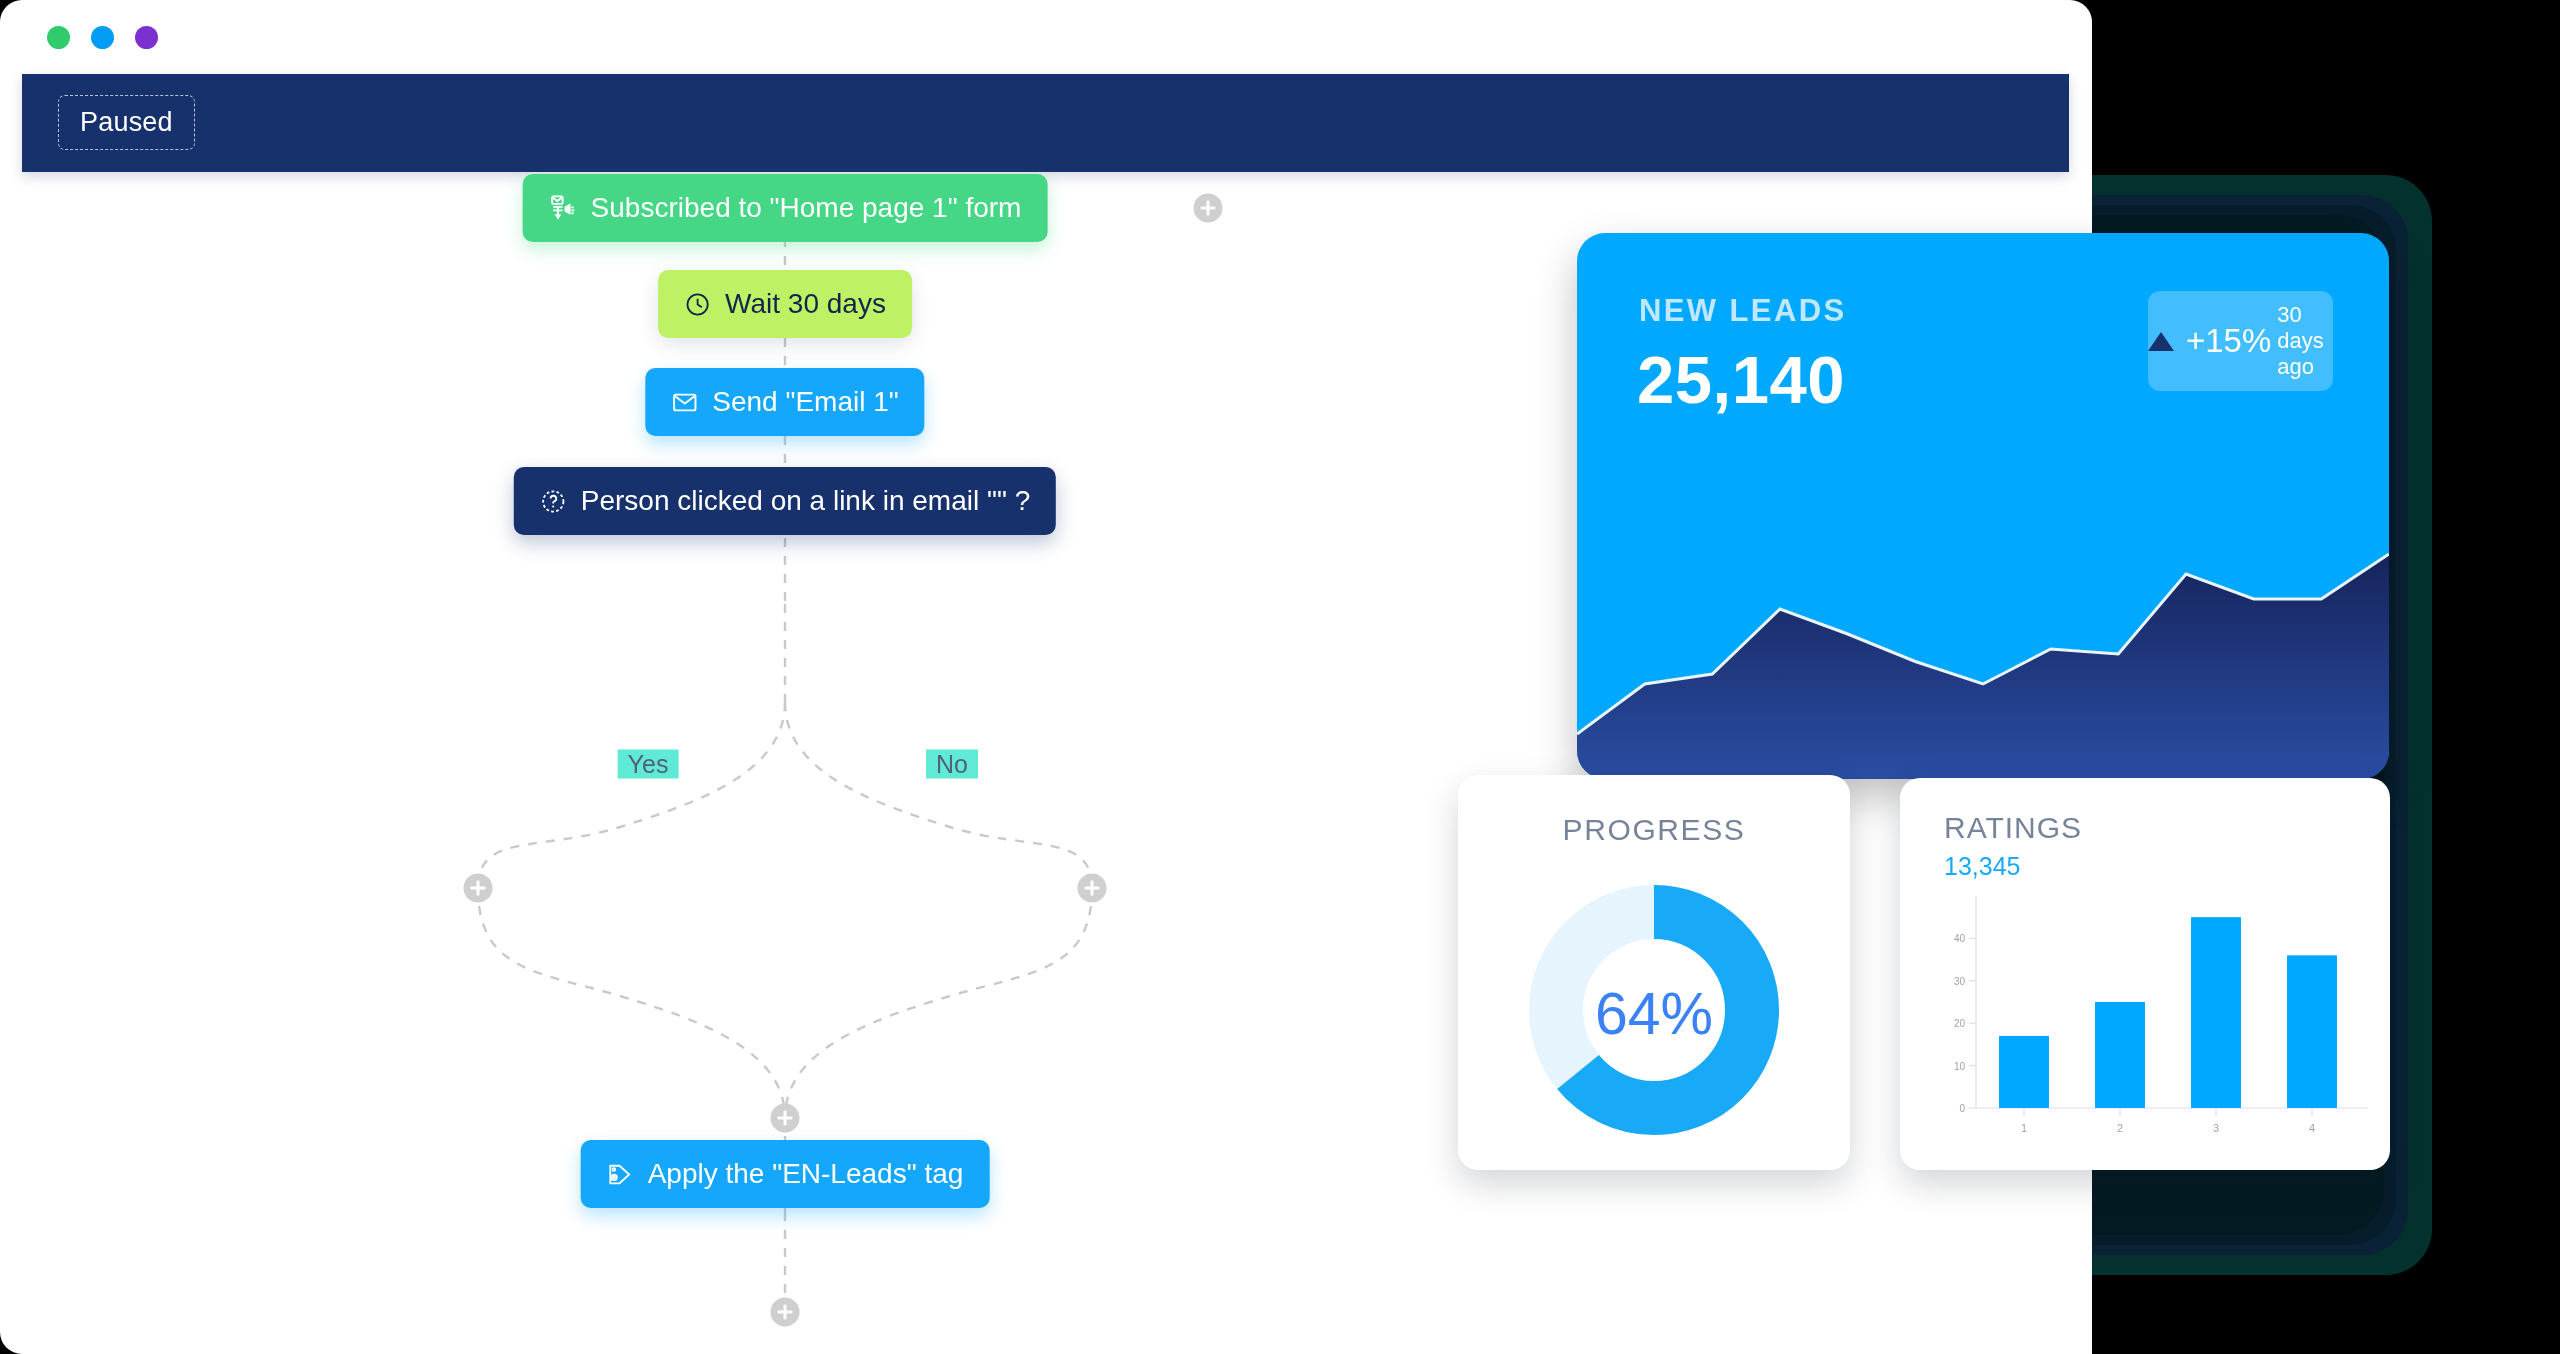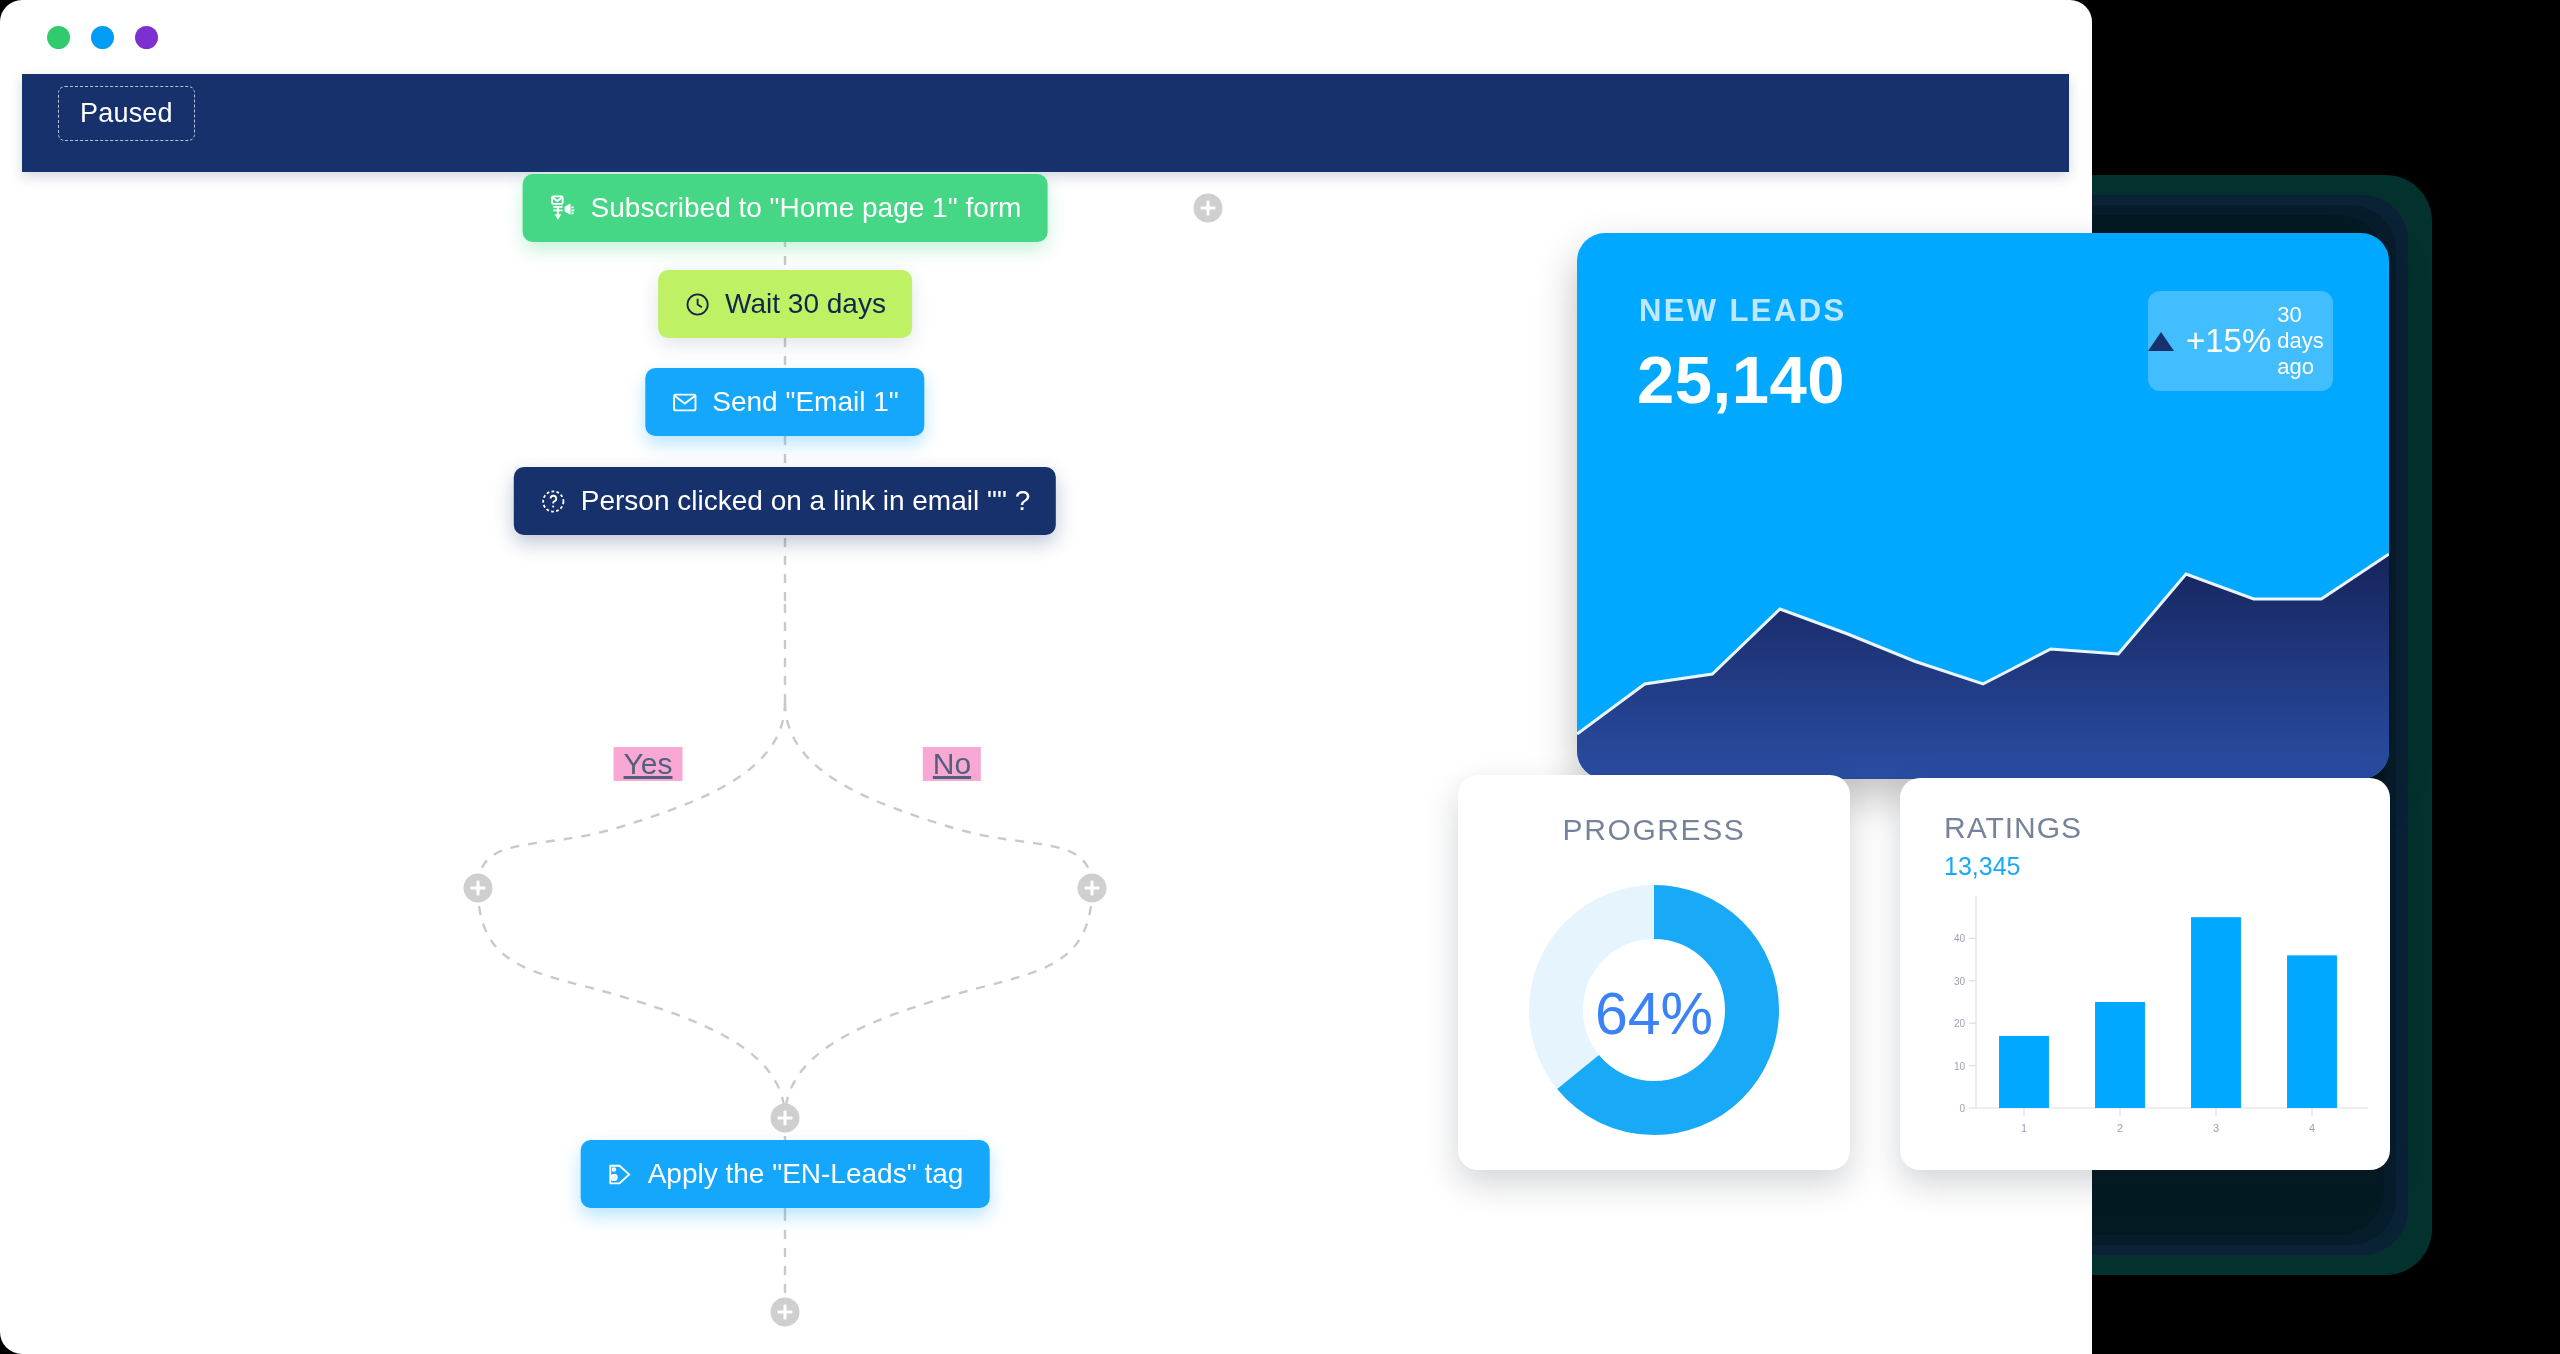--- a/index.html
+++ b/index.html
@@ -35,21 +35,21 @@
   .dot-blue   { background: #009cf5; }
   .dot-purple { background: #7c30d0; }
 
   .navbar {
     position: absolute; left: 22px; top: 74px;
     width: 2047px; height: 98px;
     background: #17316c;
     box-shadow: 0 5px 12px rgba(20,40,90,0.18);
   }
   .status-badge {
-    position: absolute; left: 36px; top: 12px;
+    position: absolute; left: 36px; top: 21px;
     padding: 11px 21px;
     border: 1.5px dashed #b9c2d8;
     border-radius: 7px;
     color: #ffffff; font-size: 27px; letter-spacing: .2px;
   }
 
   
   .canvas { position: absolute; left: 0; top: 172px; width: 2092px; height: 1182px; }
   .flow-svg { position: absolute; left: 0; top: 0; }
 
@@ -72,21 +72,21 @@
     position: absolute; width: 29px; height: 29px; border-radius: 50%;
     background: #cfcfcf; transform: translate(-50%,-50%);
     display: flex; align-items: center; justify-content: center;
   }
   .plus:before, .plus:after { content:""; position:absolute; background:#fff; border-radius:1px; }
   .plus:before { width: 15px; height: 3.4px; }
   .plus:after  { width: 3.4px; height: 15px; }
 
   .branch-label {
     position: absolute; transform: translate(-50%,-50%);
-    font-size: 30px; color: #52607c; background: #f9a8d4; padding: 0 10px; text-decoration: underline;
+    font-size: 25px; color: #52607c; background: #5eead4; padding: 0 10px;
   }
 
   
   .card { position: absolute; }
 
   .leads-card {
     left: 1577px; top: 233px; width: 812px; height: 546px;
     background: #00a8ff; border-radius: 28px; overflow: hidden;
     box-shadow: 0 18px 40px rgba(0,0,0,.25);
   }

